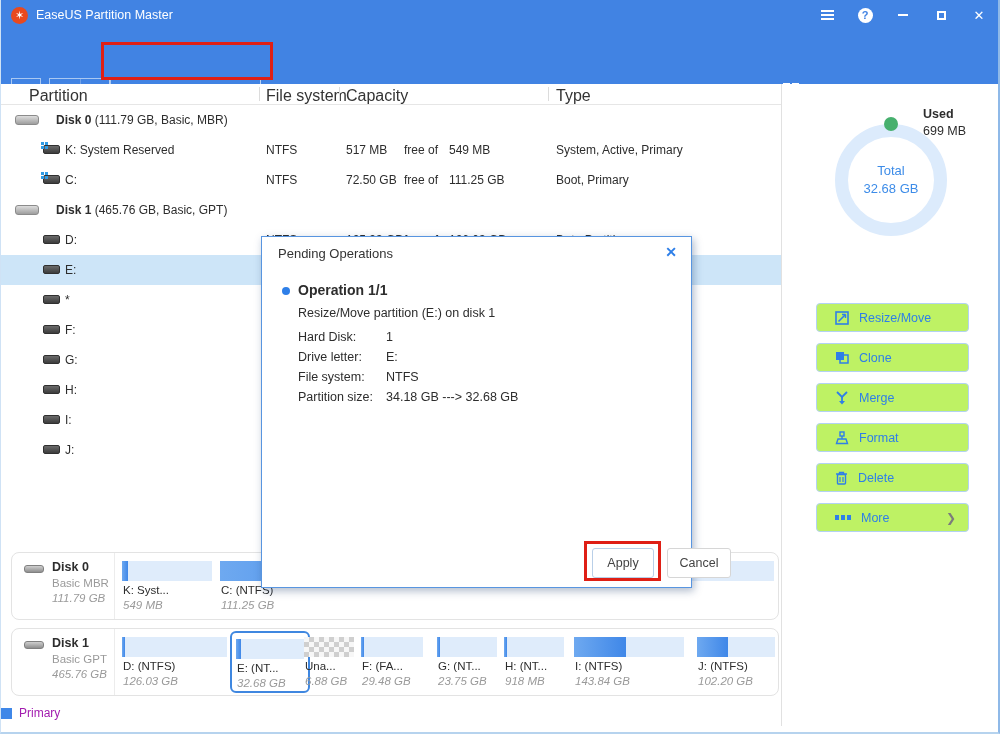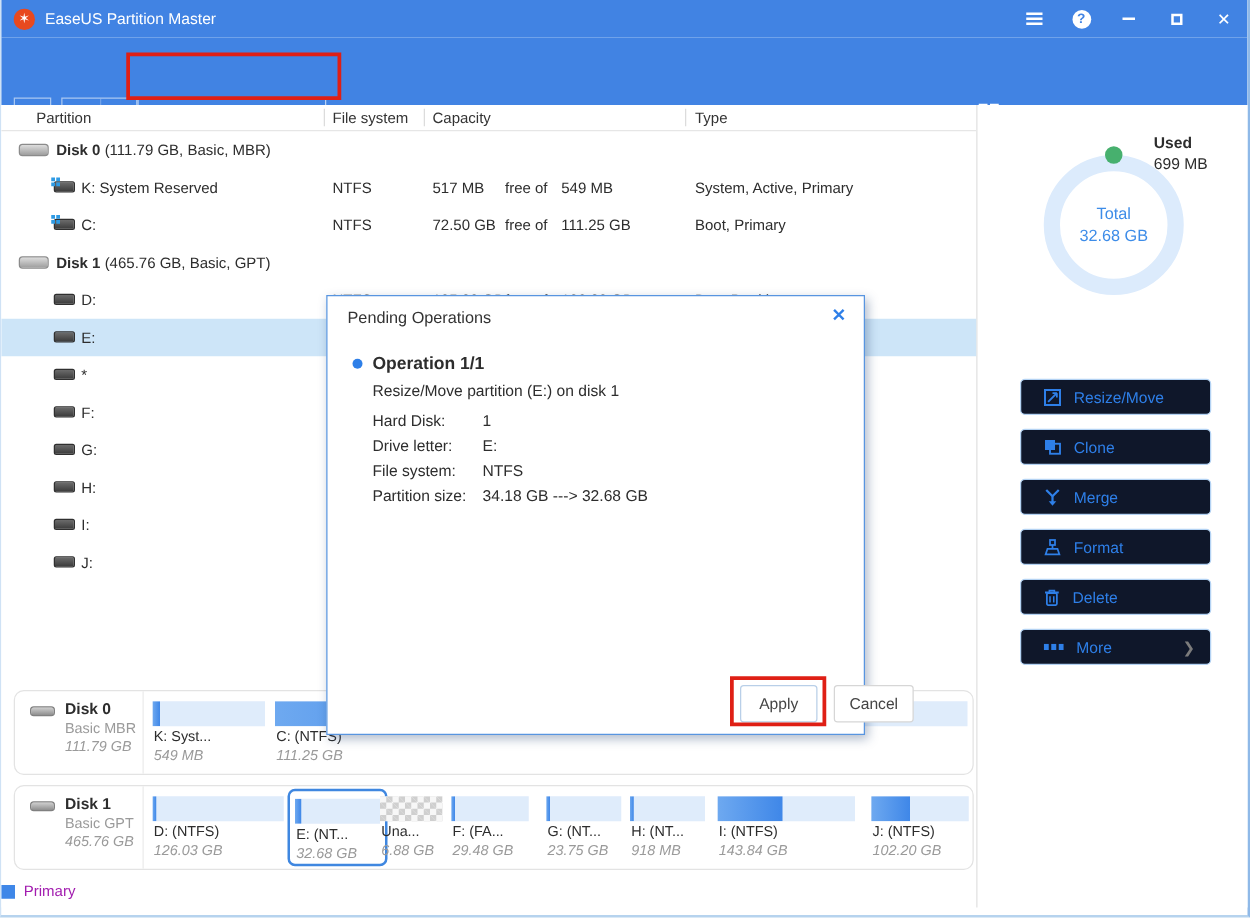--- a/index.html
+++ b/index.html
@@ -31,42 +31,42 @@
   .tool-right { position:absolute; right:14px; top:44px; height:34px; display:flex; align-items:center; gap:26px; }
   .tool-item { display:flex; align-items:center; gap:7px; color:#fff; font-size:12.5px; white-space:nowrap; }
   .tool-item svg { display:block; }
   .chev { font-size:9px; margin-left:2px; }
   .win-grid { display:grid; grid-template-columns:7px 7px; grid-template-rows:7px 7px; gap:2px; }
   .win-grid i { background:#fff; display:block; }
   
   .redbox { position:absolute; border:3px solid #df1f15; z-index:70; pointer-events:none; }
   
   .main { position:absolute; left:0; top:84px; width:781px; height:642px; background:#fff; border-right:1px solid #e1e1e1; }
-  .thead { position:absolute; left:0; top:0; width:100%; height:21px; border-bottom:1px solid #e6e6e6; font-size:12px; color:#333; }
+  .thead { position:absolute; left:0; top:0; width:100%; height:21px; border-bottom:1px solid #e6e6e6; font-size:16px; color:#333; }
   .thead span { position:absolute; top:3px; }
   .th-div { position:absolute; top:3px; width:1px; height:14px; background:#dcdcdc; }
   .trow { position:absolute; left:0; width:100%; height:30px; font-size:12px; color:#2d2d2d; }
   .trow.selected { background:#cde5f8; }
   .cell { position:absolute; top:8px; white-space:nowrap; }
-  .c-label-disk { left:44px; font-weight:bold; }
+  .c-label-disk { left:55px; font-weight:bold; }
   .c-detail { font-weight:normal; }
   .c-label-part { left:64px; }
   .c-fs { left:265px; } .c-free { left:345px; } .c-of { left:403px; } .c-total { left:448px; } .c-type { left:555px; }
   .hdd { position:absolute; left:14px; top:10px; width:24px; height:10px; border-radius:3px; background:linear-gradient(#ddd,#9e9e9e); border:1px solid #8b8b8b; }
   .pdrive { position:absolute; left:42px; top:10px; width:17px; height:9px; border-radius:2px; background:linear-gradient(#6b6b6b,#3c3c3c); border:1px solid #2f2f2f; }
   .winbadge { position:absolute; left:-3px; top:-4px; display:grid; grid-template-columns:3px 3px; grid-template-rows:3px 3px; gap:1px; }
   .winbadge i { background:#2e9ae4; display:block; }
   
   .sidebar { position:absolute; left:782px; top:84px; width:216px; height:642px; background:#fff; }
   .donut { position:absolute; left:52px; top:40px; width:112px; height:112px; border:13px solid #dcebfc; border-radius:50%; }
   .donut-dot { position:absolute; left:101px; top:33px; width:14px; height:14px; border-radius:50%; background:#47b06e; z-index:2; }
   .donut-center { position:absolute; left:52px; top:78px; width:112px; text-align:center; color:#3d8ce8; font-size:13px; line-height:18px; }
   .used-lbl { position:absolute; left:140px; top:22px; font-size:12.5px; color:#2d2d2d; line-height:17px; font-weight:bold; }
   .used-lbl .uv { font-weight:normal; }
-  .act-btn { position:absolute; left:33px; width:153px; height:29px; border:1px solid #b3d2f3; border-radius:4px; background:#0f172a; color:#2e7fe8; font-size:12.5px; display:flex; align-items:center; gap:10px; padding-left:18px; }
+  .act-btn { position:absolute; left:33px; width:153px; height:29px; border:1px solid #b3d2f3; border-radius:4px; background:#bef264; color:#2e7fe8; font-size:12.5px; display:flex; align-items:center; gap:10px; padding-left:18px; }
   .act-btn svg { display:block; }
   .act-more-chev { position:absolute; right:12px; color:#7c7c7c; font-size:12px; }
   
   .dialog { position:absolute; left:260px; top:236px; width:431px; height:352px; background:#fff; border:1px solid #5895e0; box-shadow:2px 3px 8px rgba(30,60,110,.35); z-index:50; }
   .dlg-title { position:absolute; left:16px; top:9px; font-size:13px; color:#333; }
   .dlg-close { position:absolute; right:14px; top:7px; color:#2e7fe8; font-size:14px; font-weight:bold; }
   .dlg-bullet { position:absolute; left:20px; top:50px; width:8px; height:8px; border-radius:50%; background:#2e7fe8; }
   .dlg-op { position:absolute; left:36px; top:45px; font-size:14px; font-weight:bold; color:#2d2d2d; }
   .dlg-summary { position:absolute; left:36px; top:69px; font-size:12.5px; color:#2d2d2d; }
   .dlg-field { position:absolute; left:36px; font-size:12.5px; color:#2d2d2d; }

